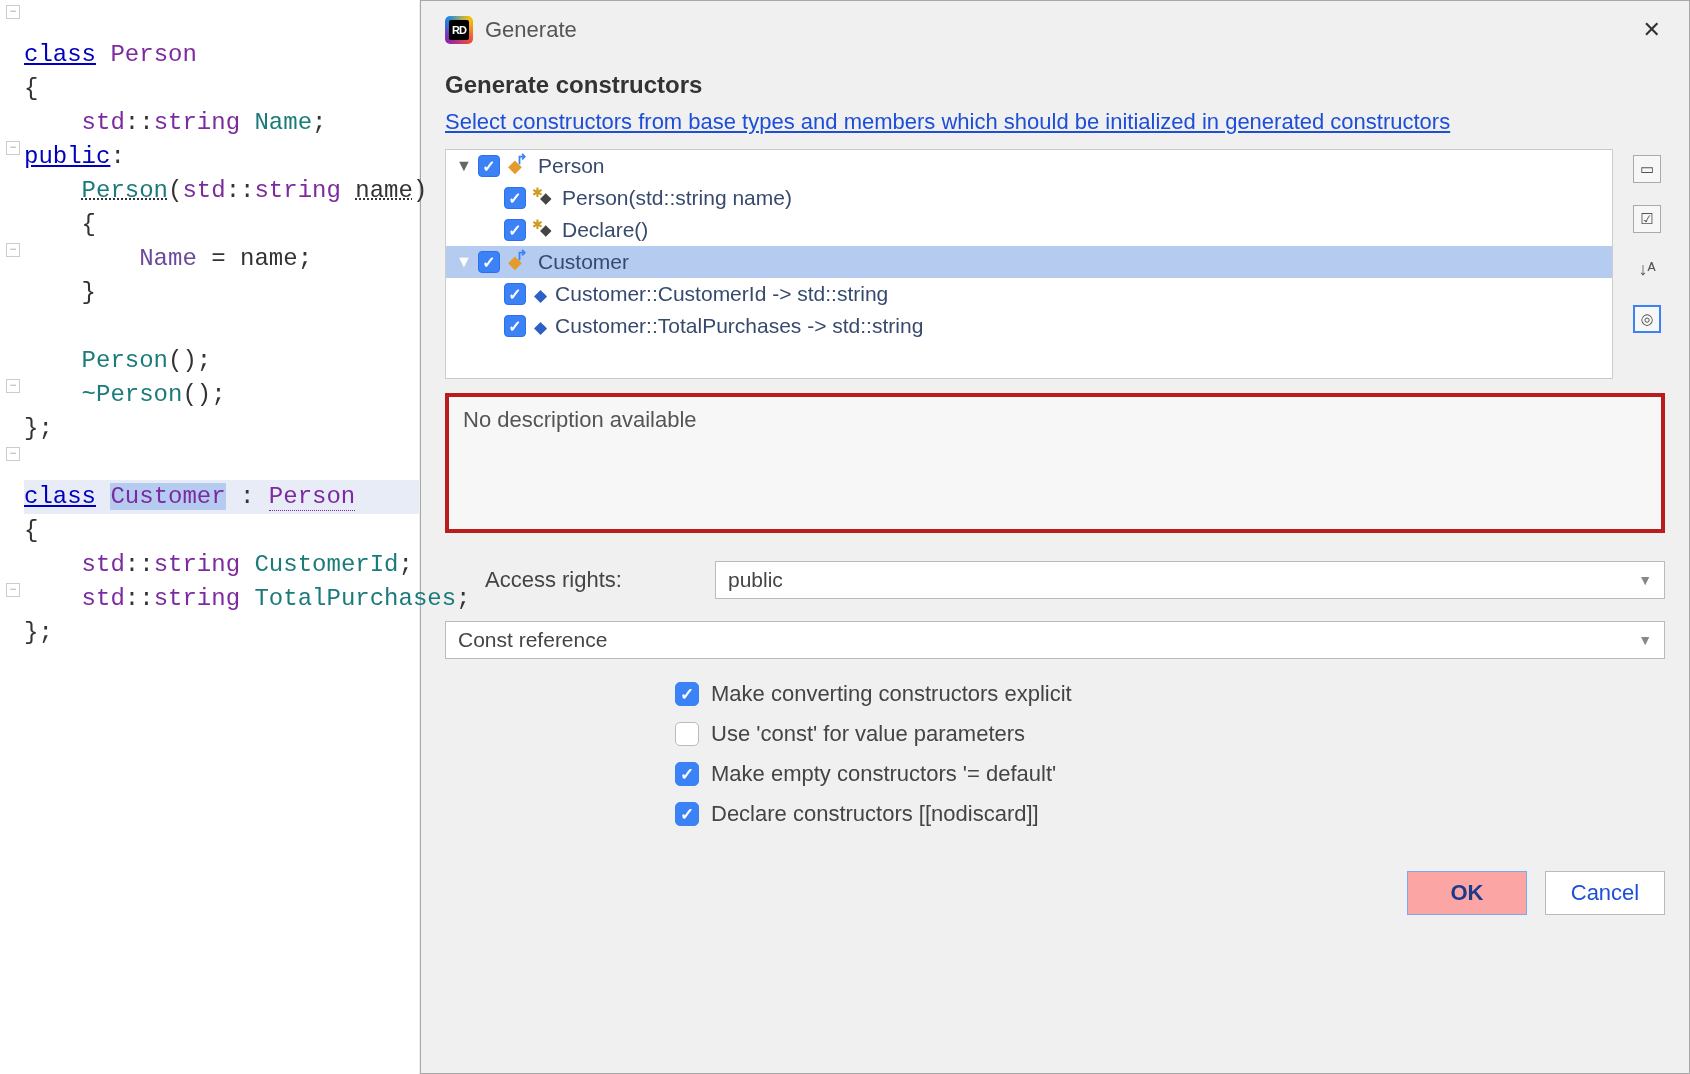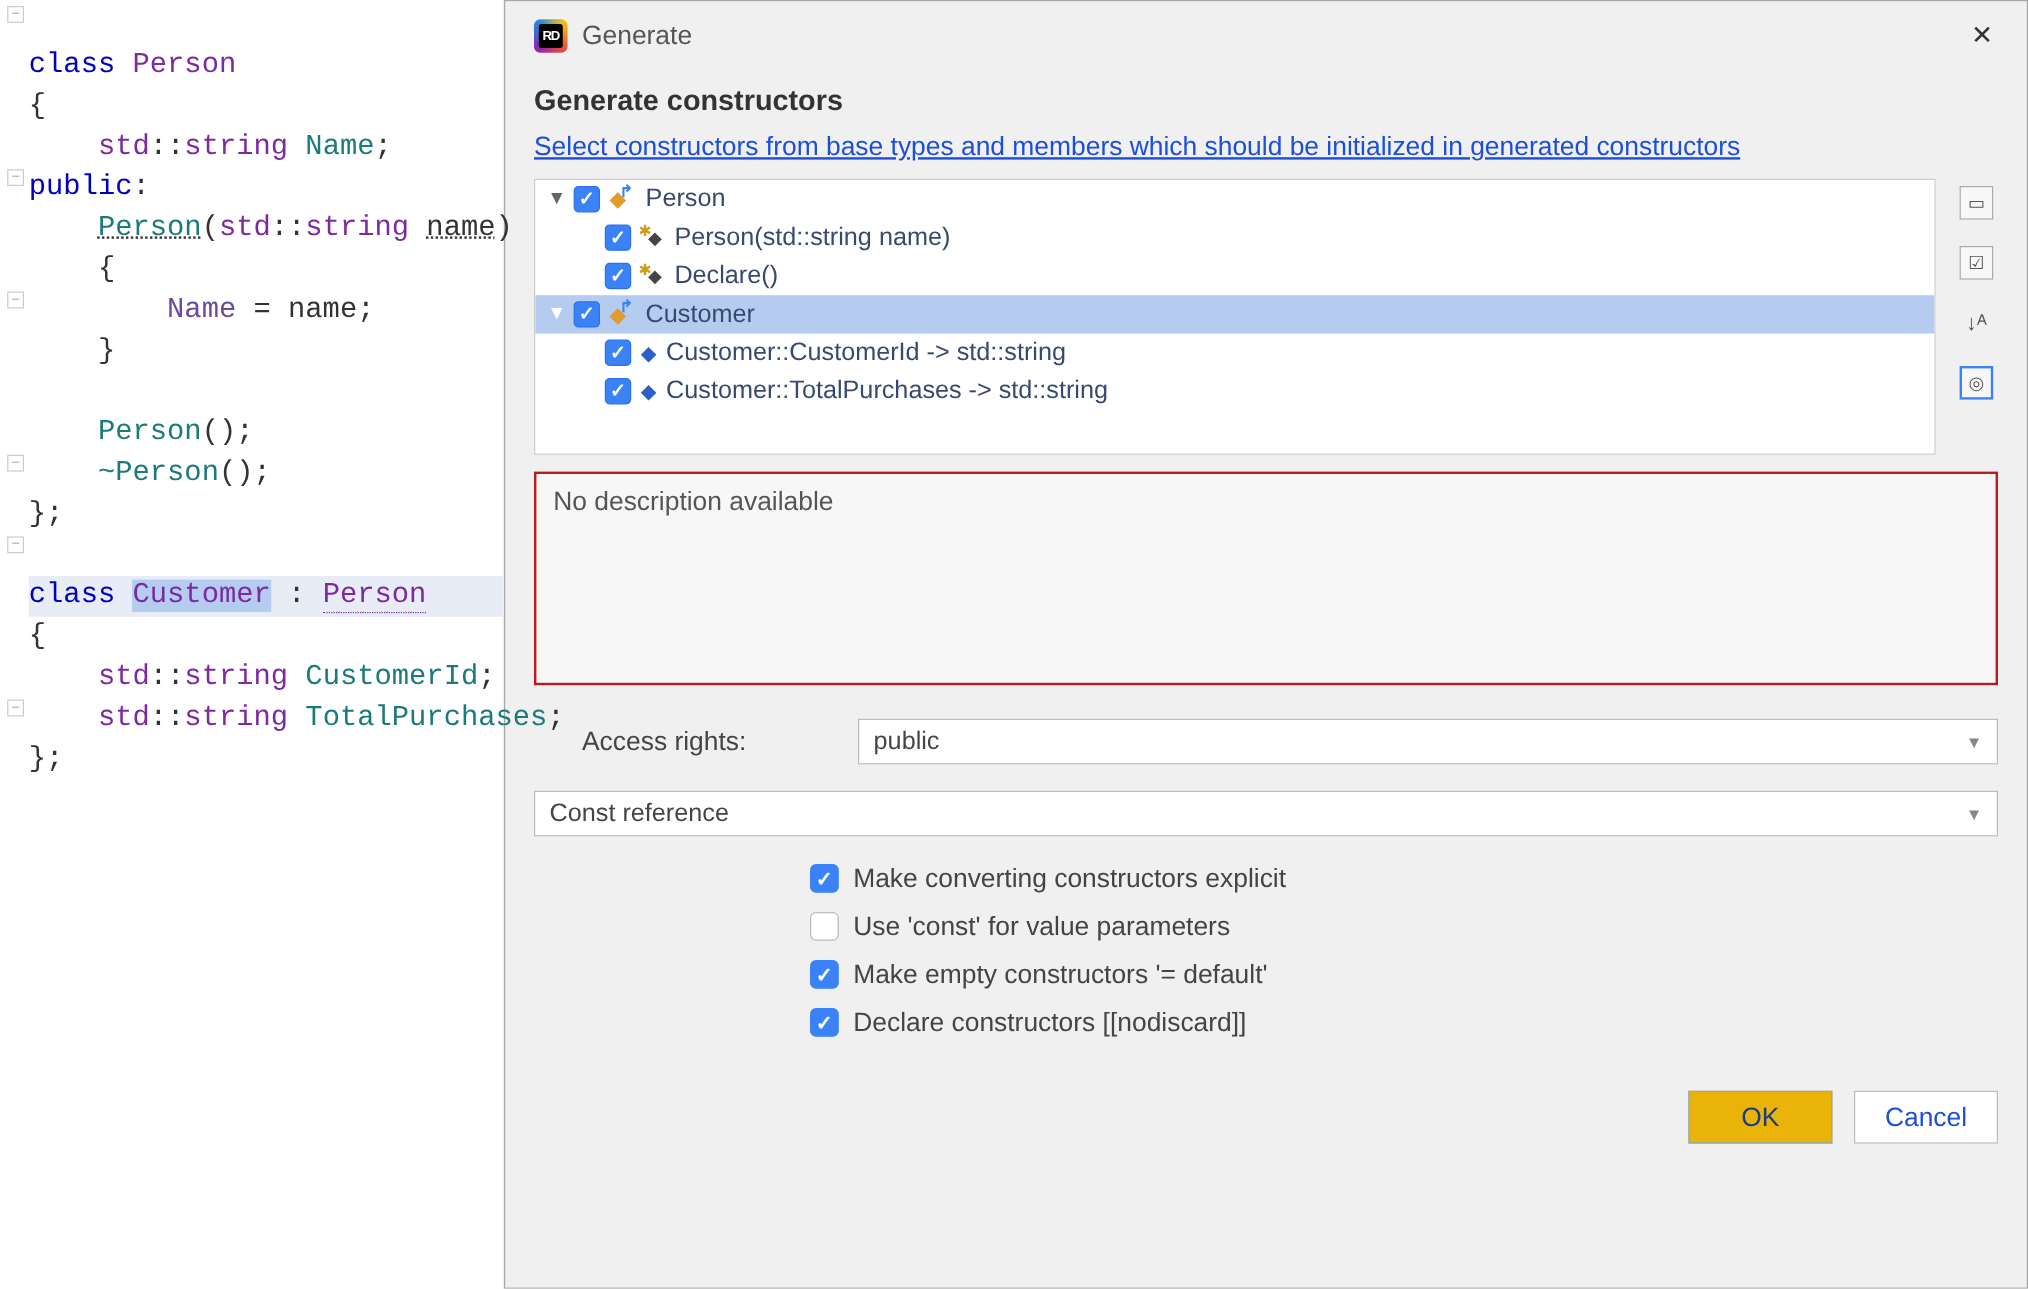--- a/index.html
+++ b/index.html
@@ -28,21 +28,21 @@
     border: 1px solid #ccc; background: #fff;
     font-size: 12px; line-height: 10px; text-align: center;
     color: #aaa;
   }
   .code {
     font-family: "Consolas", "Courier New", monospace;
     font-size: 24px; line-height: 34px;
     padding-left: 24px;
     white-space: pre;
   }
-  .kw { color: #0000bf; }
+  .kw { color: #0000bf; text-decoration: underline; }
   .type { color: #7c2aa0; }
   .type-link { color: #7c2aa0; border-bottom: 1px dotted #7c2aa0; }
   .method { color: #1b7a7a; }
   .member { color: #6a4a9a; font-style: normal; }
   .ident { color: #333; }
   .ws-underline { text-decoration: underline dotted #333; text-decoration-thickness: 2px; }
   .highlight-row { background:#e8ecf6; display:inline-block; width:100%; }
   .sel { background:#b5ccf0; }
 
   .dialog {
@@ -112,22 +112,22 @@
   .icon-ctor::before { content:"✱"; color:#d09a1c; position:absolute; left:-2px; top:-4px; font-size:13px;}
   .icon-ctor::after { content:"◆"; color:#444; position:absolute; left:6px; top:0px; font-size:15px;}
   .icon-field::before { content:"◆"; color:#2c5fc7; font-size:17px; }
 
   .tree-tools { width: 36px; display:flex; flex-direction:column; gap:22px; padding-top:6px; align-items:center; }
   .tool-btn { width:28px; height:28px; border:1px solid #aaa; background:#f7f7f7; display:flex; align-items:center; justify-content:center; color:#555; font-size:15px;}
   .tool-btn.nb { border:none; background:transparent; font-size:18px; }
   .tool-btn.active { border:2px solid #3b82f6; }
 
   .desc-box {
-    margin-top: 14px; background:#f7f7f7; border:2px solid #b91c1c;
-    height: 178px; padding: 10px 14px; color:#555; font-size:22px;
+    margin-top: 14px; background:#f7f7f7; border:4px solid #b91c1c;
+    height: 140px; padding: 10px 14px; color:#555; font-size:22px;
   }
 
   .form { margin-top: 28px; }
   .form-row { display:flex; align-items:center; gap: 20px; margin-bottom: 22px; }
   .form-row .lbl { width: 210px; color:#444; font-size:22px;margin-left:40px; }
   .select {
     flex:1; height:38px; background:#fff; border:1px solid #bbb;
     display:flex; align-items:center; justify-content:space-between;
     padding: 0 12px; color:#444; font-size:21px;
   }
@@ -139,21 +139,21 @@
     font-size:17px; font-weight:bold;
   }
   .chk2.off { background:#fff; border-color:#bbb; color:transparent; }
 
   .buttons { display:flex; gap:18px; justify-content:flex-end; margin-top: 30px; }
   .btn {
     min-width:120px; height:44px; border:1px solid #bbb; background:#fff;
     display:flex; align-items:center; justify-content:center;
     font-size:22px; color:#1d4ed8;
   }
-  .btn.primary { background:#eab308; border-color:#7ba8f0; color:#1a3a8a; font-weight:400;align-items:center;}
+  .btn.primary { background:#fca5a5; border-color:#7ba8f0; color:#1a3a8a; font-weight:700;align-items:center;}
 </style>
 </head>
 <body>
 
 <div class="root">
 
   <div class="editor">
     <div class="gutter">
       <div class="fold-icon" style="top:5px">−</div>
       <div class="fold-icon" style="top:141px">−</div>

